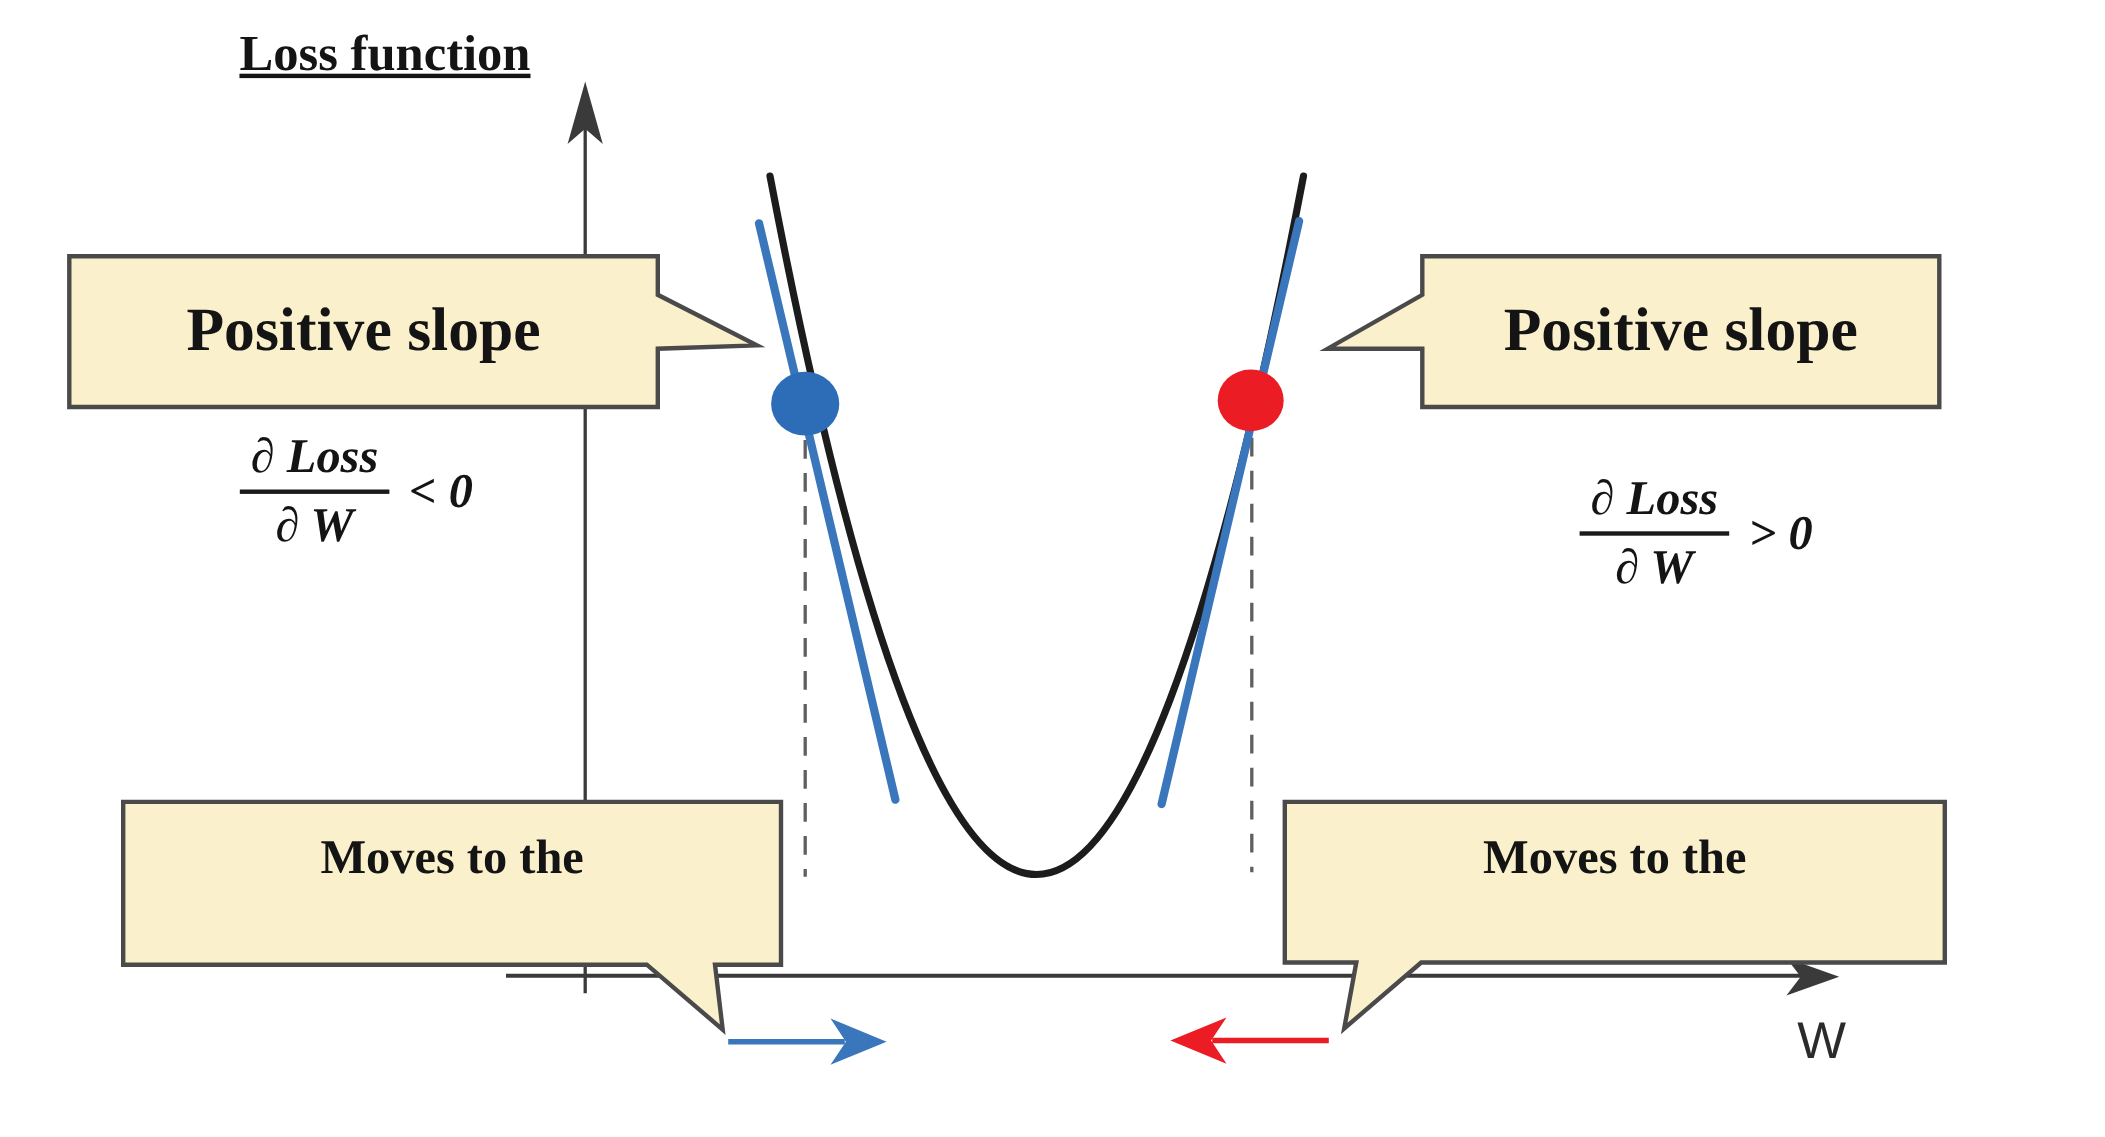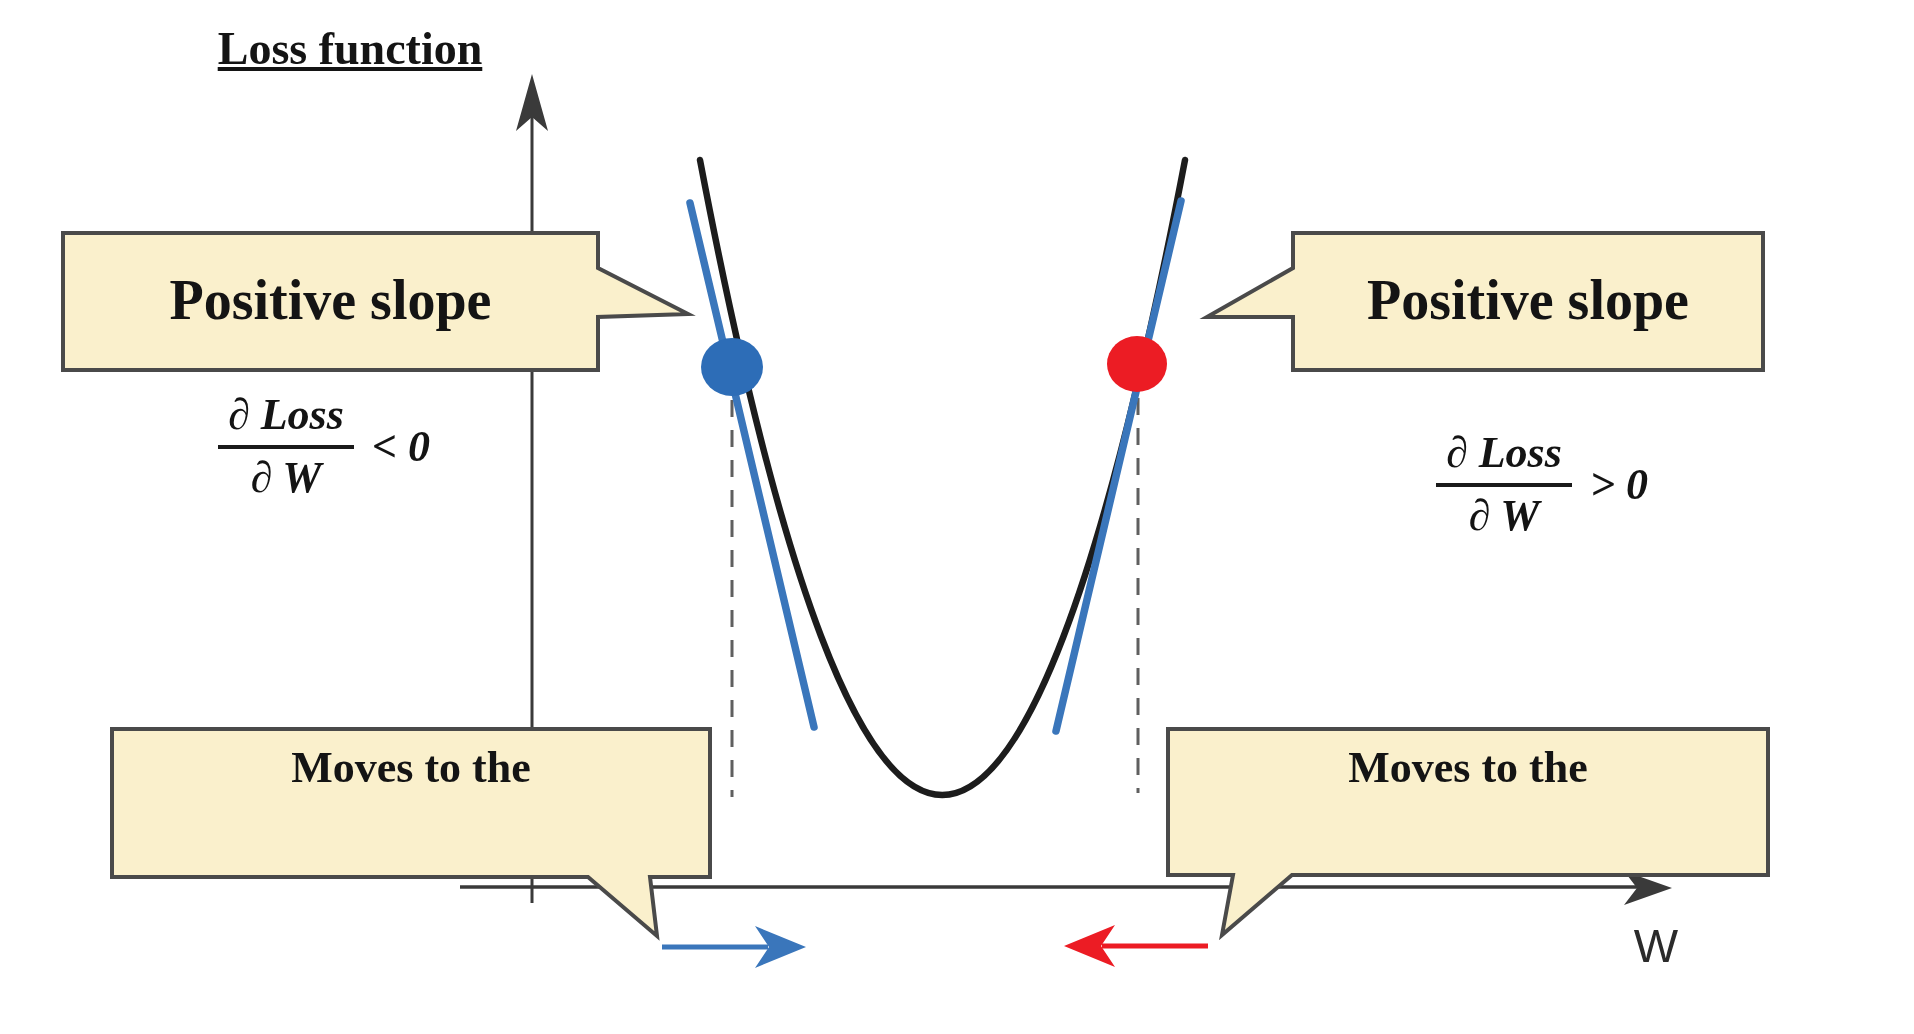--- a/index.html
+++ b/index.html
@@ -18,21 +18,21 @@
   .slope-label{font-size:56px;font-weight:600;line-height:1;}
   .neg-slope{left:63px;top:272px;width:535px;}
   .pos-slope{left:1293px;top:272px;width:470px;}
   .formula{
     position:absolute;display:flex;align-items:center;gap:18px;
     font-size:44px;font-style:italic;font-weight:600;
   }
   .frac{display:flex;flex-direction:column;align-items:center;}
   .frac .num,.frac .den{line-height:1.15;padding:0 10px;}
   .frac .bar{height:4px;background:#1a1a1a;align-self:stretch;margin:4px 0;}
-  .moves-label{font-size:44px;font-weight:600;line-height:1.26;white-space:normal;}
+  .moves-label{font-size:44px;font-weight:600;line-height:1.26;white-space:normal;margin-top:12px;}
   .moves-left{left:112px;top:740px;width:598px;}
   .moves-right{left:1168px;top:740px;width:600px;}
   .w-label{left:1610px;top:918px;width:92px;font-size:47px;font-family:"Liberation Sans", sans-serif;color:#2b2b2b;}
 </style>
 </head>
 <body>
 
 <div class="canvas">
 
   <svg width="1914" height="1034" viewBox="0 0 1914 1034">

